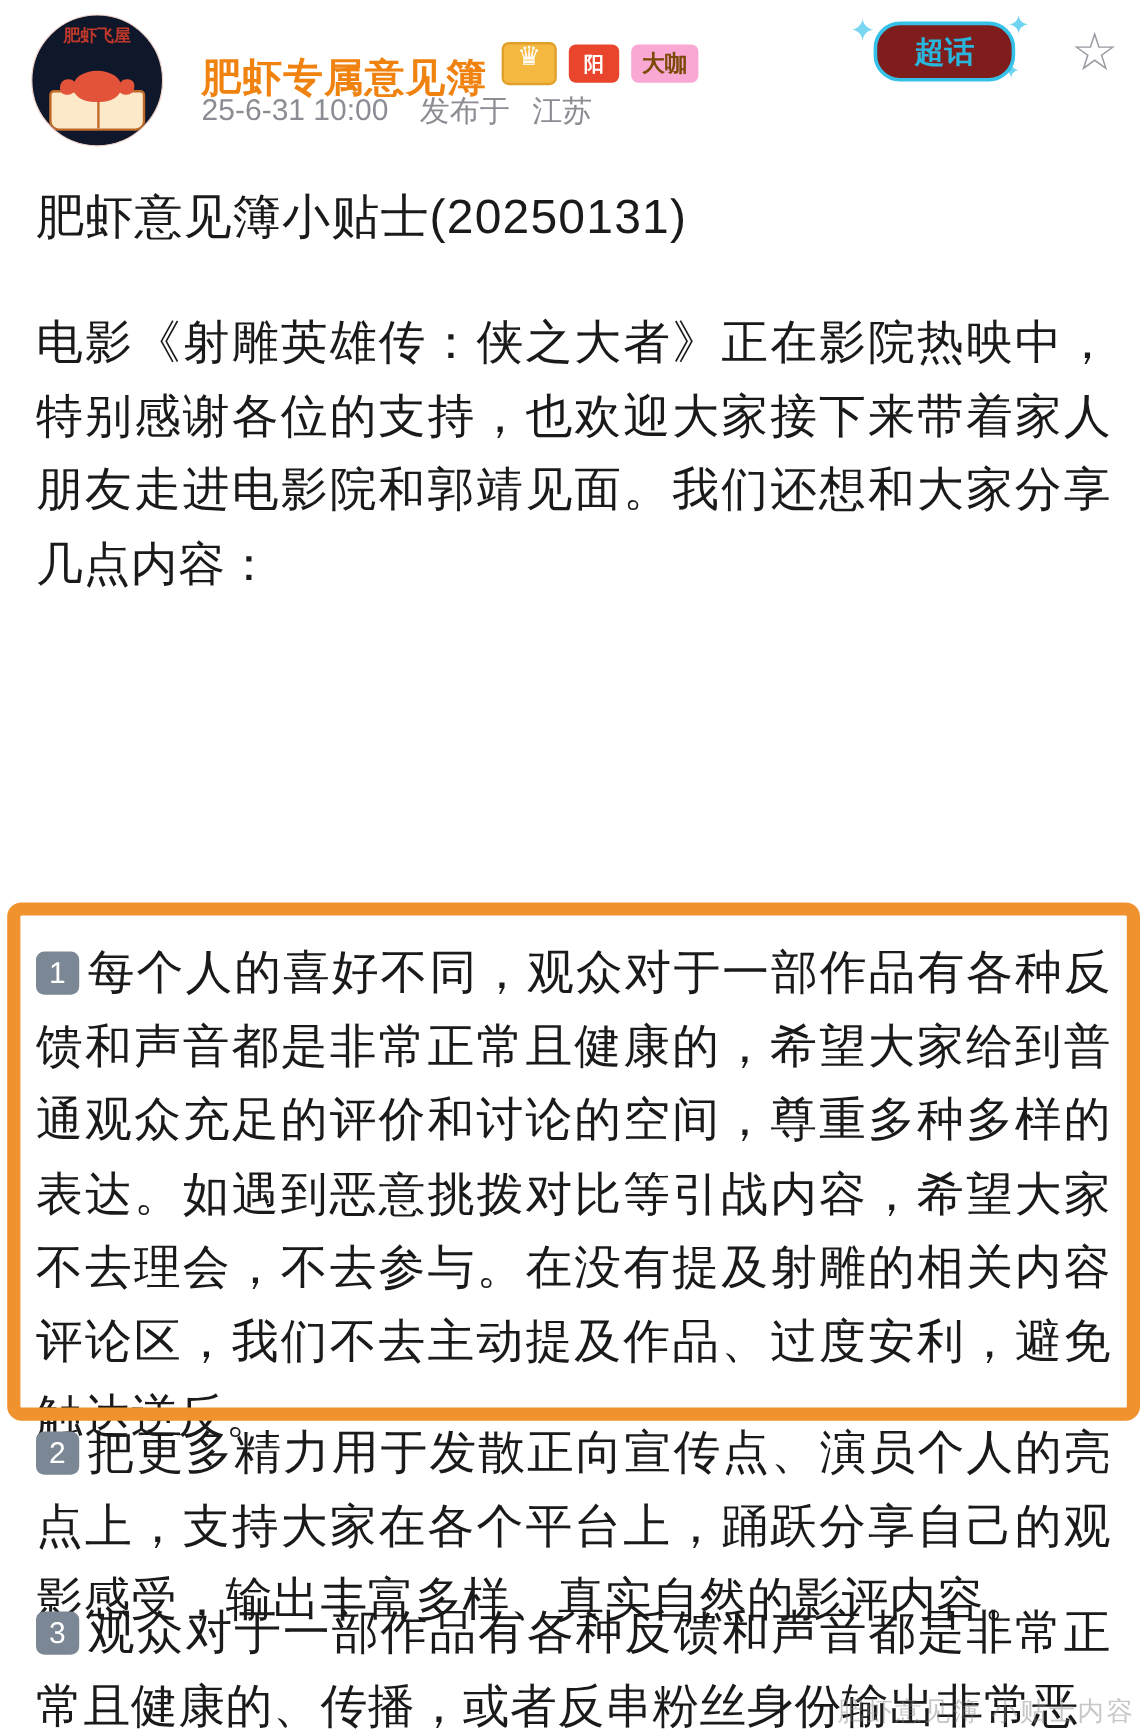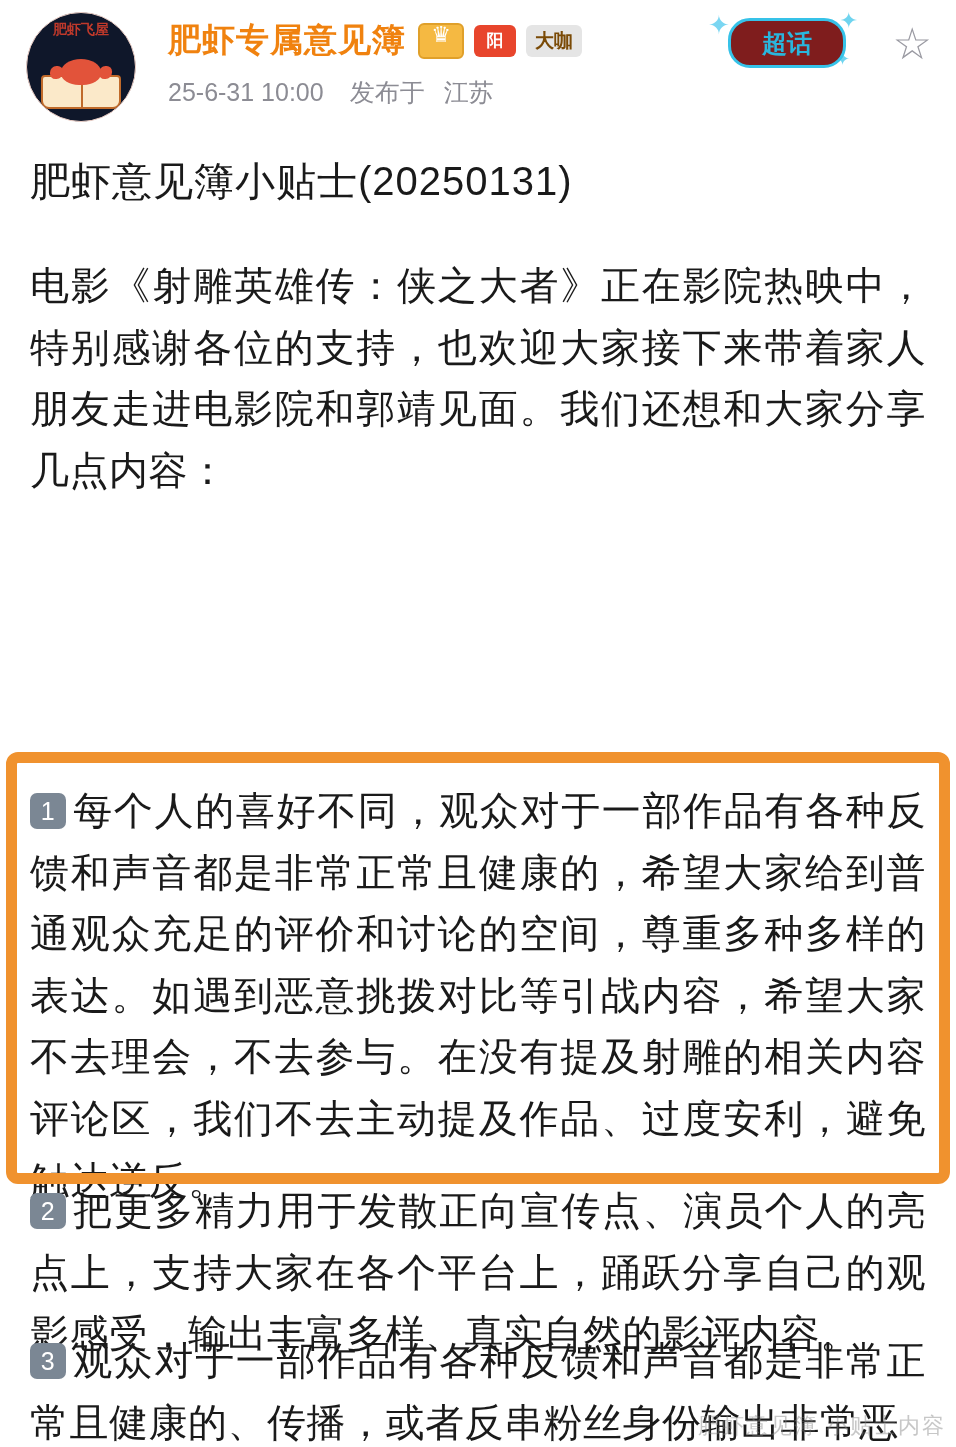--- a/index.html
+++ b/index.html
@@ -89,20 +89,21 @@
     left: 168px;
     top: 18px;
     display: flex;
     align-items: center;
   }
   .account-name {
     font-size: 33px;
     color: #f0820f;
     font-weight: bold;
     letter-spacing: 1px;
+    margin-top: 25px;
   }
   .badge-crown {
     width: 42px;
     height: 32px;
     margin-left: 12px;
     background: #f5b942;
     border-radius: 6px;
     position: relative;
     border: 2px solid #e0a02a;
   }
@@ -124,21 +125,21 @@
     font-size: 17px;
     display: flex;
     align-items: center;
     justify-content: center;
     font-weight: bold;
   }
   .badge-vip {
     margin-left: 10px;
     height: 32px;
     padding: 0 9px;
-    background: #e5e5e5;
+    background: #f9a8d4;
     border-radius: 6px;
     color: #7a4a06;
     font-size: 19px;
     display: flex;
     align-items: center;
     font-weight: bold;
   }
 
   .meta-row {
     position: absolute;

